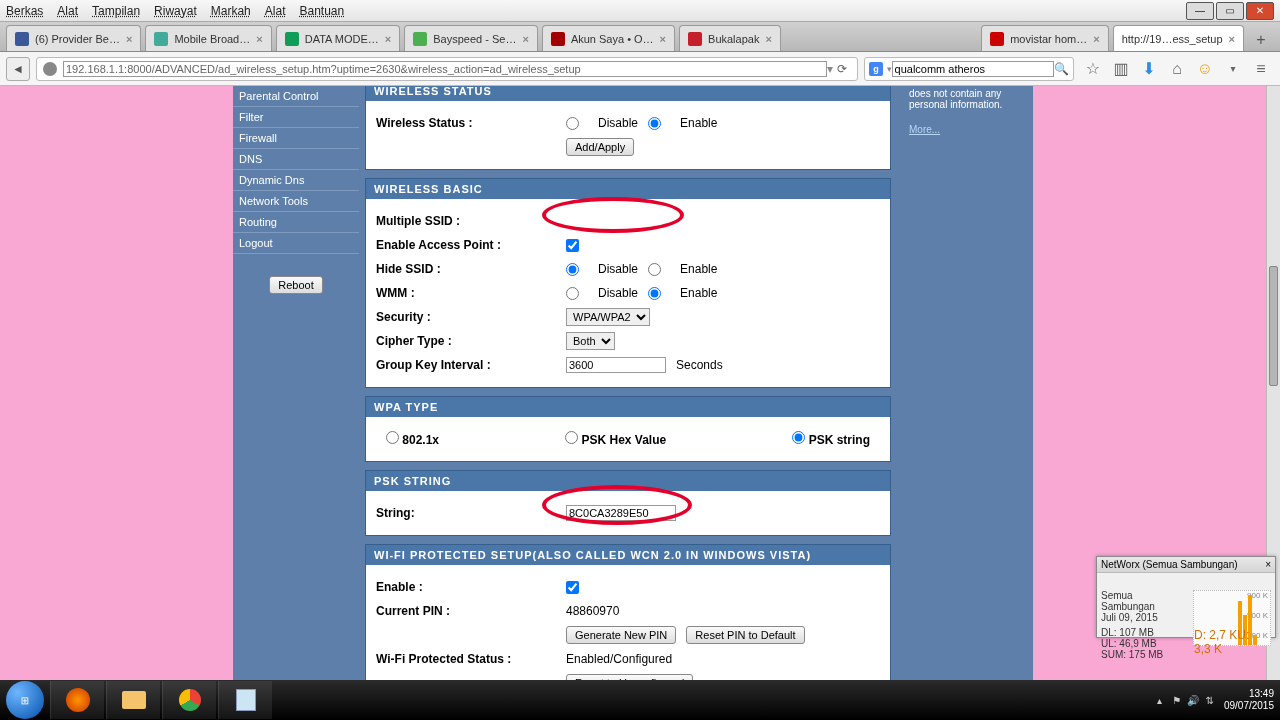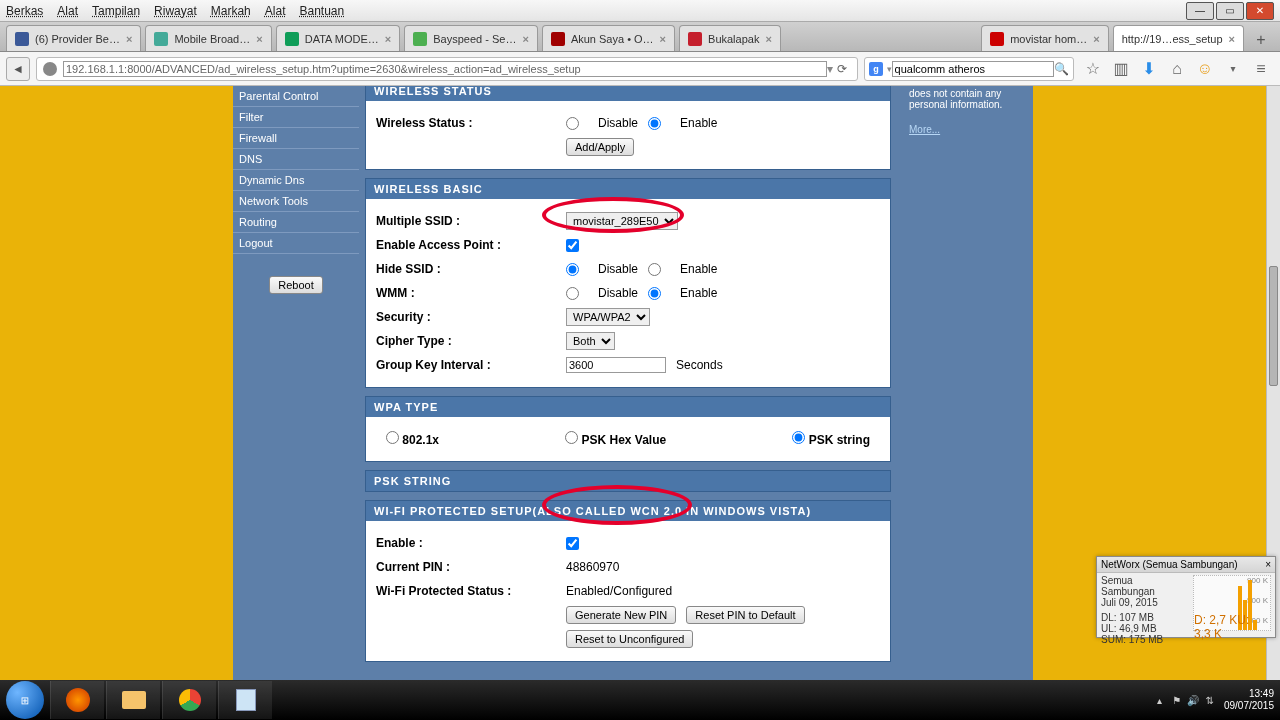--- a/index.html
+++ b/index.html
@@ -30,21 +30,21 @@
 .addr .globe{width:14px;height:14px;background:#888;border-radius:50%;margin-right:6px;}
 .addr input{border:none;outline:none;flex:1;font-size:12px;color:#666;}
 .addr .reload{color:#666;padding:0 4px;}
 .search{width:210px;height:24px;border:1px solid #bbb;border-radius:3px;display:flex;align-items:center;padding:0 4px;background:#fff;}
 .search .g{width:14px;height:14px;margin-right:4px;display:inline-block;}
 .search input{border:none;outline:none;flex:1;font-size:12px;}
 .tool-icons{display:flex;gap:10px;padding:0 4px;color:#666;font-size:16px;}
 .tool-icons span{display:inline-flex;width:18px;height:18px;align-items:center;justify-content:center;}
 
 
-.viewport{flex:1;background:#eab308;position:relative;overflow:hidden;}
+.viewport{flex:1;background:#f9a8d4;position:relative;overflow:hidden;}
 .page-scroll{position:absolute;top:0;left:0;right:14px;bottom:0;overflow:hidden;}
 .vscroll{position:absolute;right:0;top:0;bottom:0;width:14px;background:#e3e3e3;border-left:1px solid #bbb;}
 .vscroll .thumb{position:absolute;left:2px;right:2px;top:180px;height:120px;background:#b5b5b5;border:1px solid #888;border-radius:2px;}
 .router-page{width:800px;margin:0 auto;background:#5d7fa9;height:100%;position:relative;}
 .sidebar{position:absolute;left:0;top:0;width:126px;}
 .sidebar-item{background:#5d7fa9;color:#fff;font-size:11px;padding:4px 6px;border-bottom:1px solid #7e9abf;cursor:pointer;}
 .reboot-wrap{text-align:center;margin-top:22px;}
 .reboot-wrap button{font-size:11px;padding:2px 10px;}
 
 .main{position:absolute;left:132px;top:0;right:0;padding-right:19px;}
@@ -60,21 +60,21 @@
 .row .ctrl label{display:flex;align-items:center;gap:19px;}
 select,input[type=text]{font-size:11px;border:1px solid #999;padding:1px 2px;}
 button.btn{font-size:11px;padding:2px 8px;border:1px solid #888;background:linear-gradient(#fafafa,#ddd);border-radius:3px;}
 
 
 .anno-oval{position:absolute;border:4px solid #e4002b;border-radius:50%;pointer-events:none;}
 
 
 .networx{position:absolute;right:4px;bottom:42px;width:180px;height:82px;background:#f0f0f0;border:1px solid #8a8a8a;font-size:10px;box-shadow:0 0 4px rgba(0,0,0,.3);}
 .networx .nx-title{background:linear-gradient(#e8e8e8,#d5d5d5);padding:2px 4px;font-size:10px;display:flex;justify-content:space-between;border-bottom:1px solid #bbb;}
-.networx .nx-body{display:flex;padding:2px 4px;gap:4px;}
+.networx .nx-body{display:flex;padding:17px 4px;gap:4px;}
 .networx .nx-info{flex:1;line-height:11px;color:#333;}
 .networx .nx-graph{width:78px;height:56px;border:1px dotted #bbb;position:relative;background:#fafafa;}
 .nx-bar{position:absolute;bottom:0;width:4px;background:#f4a000;}
 .nx-axis{position:absolute;right:2px;font-size:8px;color:#888;}
 
 
 .taskbar{height:40px;background:linear-gradient(#2b2b2b,#000);display:flex;align-items:center;padding:0 6px;justify-content:space-between;color:#fff;font-size:10px;}
 .taskbar .apps{display:flex;gap:2px;align-items:center;}
 .orb{width:38px;height:38px;border-radius:50%;background:radial-gradient(circle at 30% 30%, #6fb6ff, #0050aa);display:flex;align-items:center;justify-content:center;margin-right:4px;}
 .tb-btn{width:54px;height:38px;display:flex;align-items:center;justify-content:center;background:rgba(255,255,255,.08);border-left:1px solid rgba(255,255,255,.1);}
@@ -221,23 +221,20 @@
                 </div>
             </div>
           </div>
 
           <div class="panel" style="position:relative">
             <div class="anno-oval" style="top:18px;left:176px;width:142px;height:36px"></div>
             <div class="panel-hd">WIRELESS BASIC</div>
             <div class="panel-body">
               <div class="row">
                 <div class="lbl">Multiple SSID :</div>
-                <div class="ctrl">
-                    <select><option>movistar_289E50</option></select>
-                  </div>
               </div>
               <div class="row">
                 <div class="lbl">Enable Access Point :</div>
                 <div class="ctrl">
                     <input type="checkbox" checked="" style="">
                   </div>
               </div>
               <div class="row">
                 <div class="lbl">Hide SSID :</div>
                 <div class="ctrl">
@@ -293,50 +290,58 @@
                 <label style="font-weight:bold"><input type="radio" name="wpa" style=""> <span>802.1x</span></label>
                 <label style="font-weight:bold"><input type="radio" name="wpa" style=""> <span>PSK Hex Value</span></label>
                 <label style="font-weight:bold"><input type="radio" name="wpa" checked="" style=""> <span>PSK string</span></label>
               </div>
             </div>
           </div>
 
           <div class="panel" style="position:relative">
             <div class="anno-oval" style="top:14px;left:176px;width:150px;height:40px"></div>
             <div class="panel-hd">PSK STRING</div>
+            <div class="panel-body">
+              <div class="row">
+                <div class="lbl">String:</div>
+                <div class="ctrl">
+                    <input type="text" style="width: 110px;" value="8C0CA3289E50">
+                  </div>
+              </div>
+            </div>
           </div>
 
           <div class="panel">
             <div class="panel-hd">WI-FI PROTECTED SETUP(ALSO CALLED WCN 2.0 IN WINDOWS VISTA)</div>
             <div class="panel-body">
               <div class="row">
                 <div class="lbl">Enable :</div>
                 <div class="ctrl">
                     <input type="checkbox" checked="" style="">
                   </div>
               </div>
               <div class="row">
                 <div class="lbl">Current PIN :</div>
                 <div class="ctrl">
                     <span>48860970</span>
-                  </div>
-              </div>
-              <div class="row">
-                <div class="lbl">Wi-Fi Protected Status :</div>
-                <div class="ctrl">
-                    <span>Enabled/Configured</span>
                   </div>
               </div>
               <div class="row">
                   <div class="lbl"></div>
                   <div class="ctrl">
                 <button class="btn">Generate New PIN</button>
                 <button class="btn">Reset PIN to Default</button>
               </div>
                 </div>
+              <div class="row">
+                <div class="lbl">Wi-Fi Protected Status :</div>
+                <div class="ctrl">
+                    <span>Enabled/Configured</span>
+                  </div>
+              </div>
               <div class="row">
                   <div class="lbl"></div>
                   <div class="ctrl">
                 <button class="btn">Reset to Unconfigured</button>
               </div>
                 </div>
             </div>
           </div>
 
         </div>

